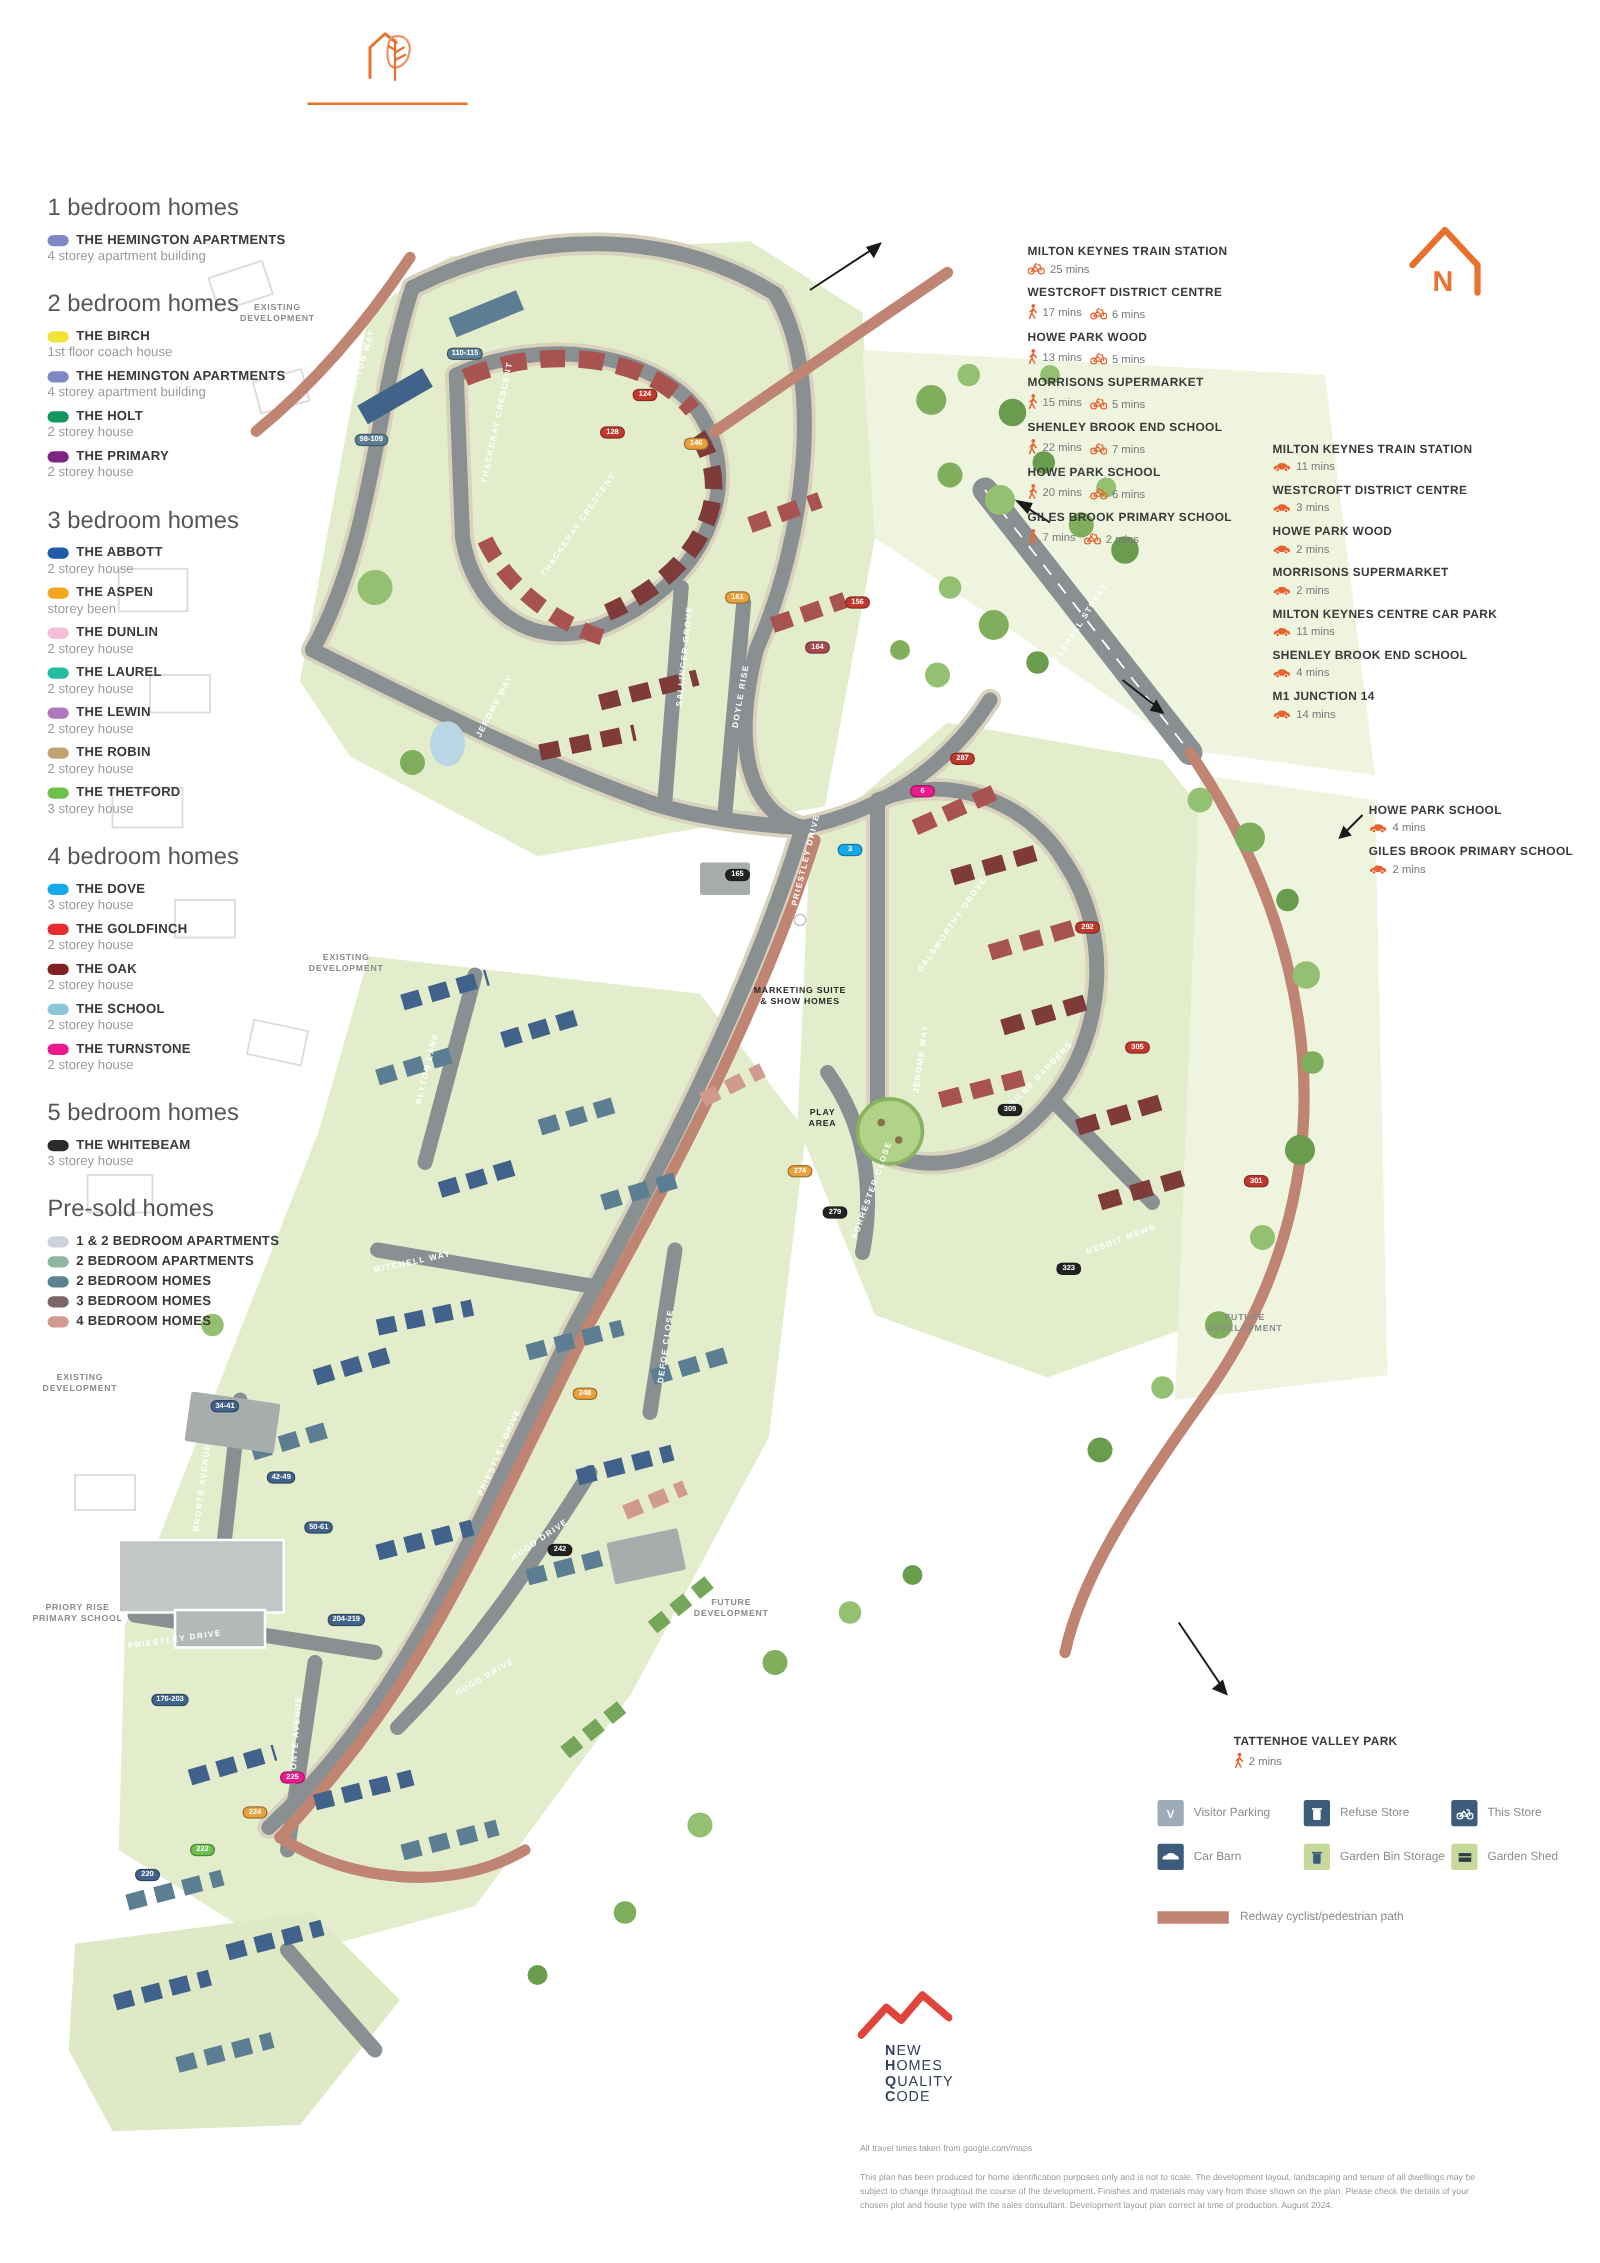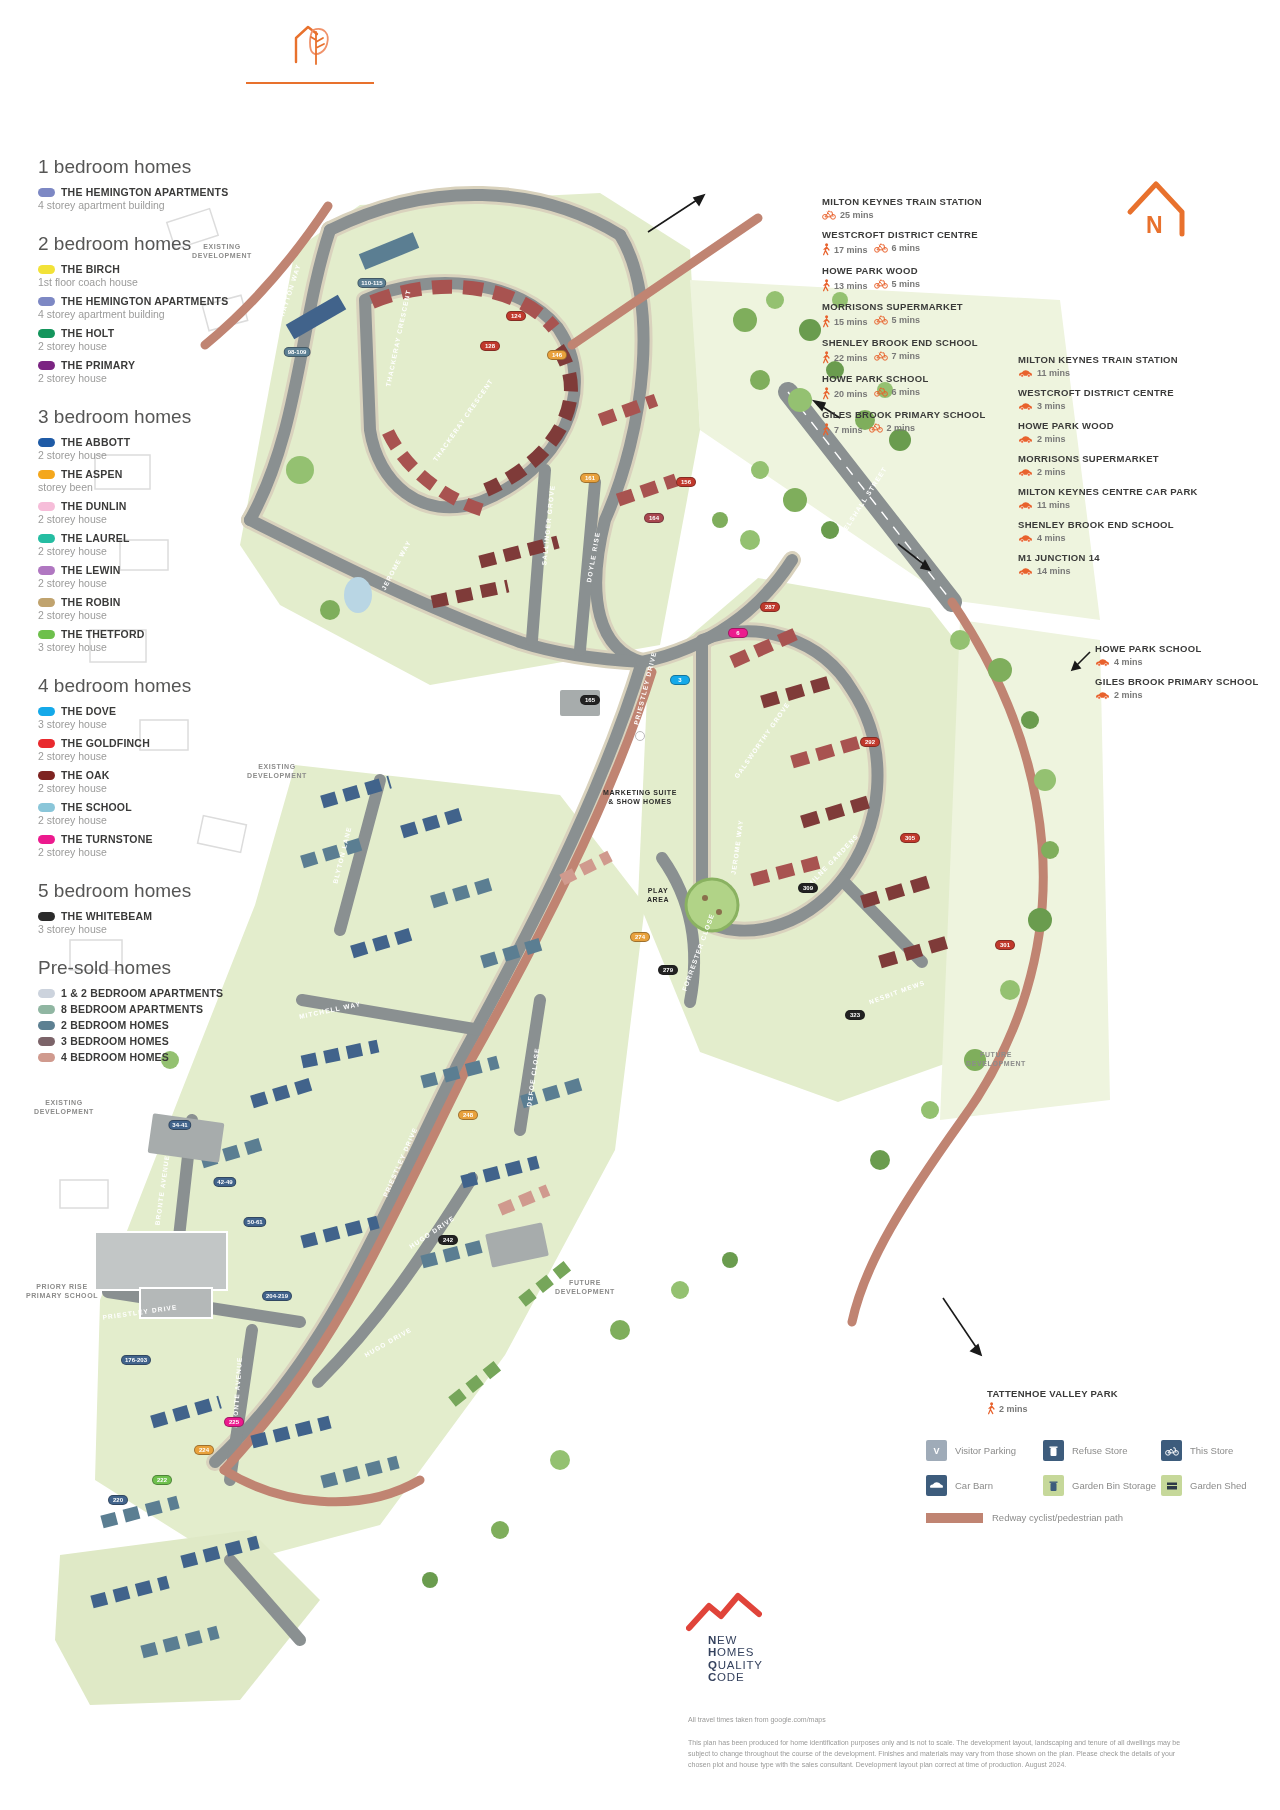--- a/index.html
+++ b/index.html
@@ -20,42 +20,42 @@
   .legend-item{margin-bottom:7px;}
   .legend-item.compact{margin-bottom:4px;}
   .li-row{display:flex;align-items:center;gap:6px;}
   .swatch{width:17px;height:9px;border-radius:5px;flex:0 0 auto;display:inline-block;}
   .li-name{font-size:10.5px;font-weight:bold;color:#3a3a39;letter-spacing:.2px;}
   .li-desc{font-size:10.5px;color:#9b9b9a;margin-top:1px;}
   
   .travel{position:absolute;z-index:6;width:200px;}
   .t-entry{margin-bottom:9px;}
   .t-name{font-size:9.5px;font-weight:bold;color:#3a3a39;letter-spacing:.3px;}
-  .t-times{display:flex;align-items:flex-start;gap:6px;margin-top:3px;font-weight:bold;}
+  .t-times{display:flex;align-items:flex-end;gap:6px;margin-top:3px;}
   .t-time{display:flex;align-items:center;gap:4px;font-size:9px;color:#787877;}
   .t-time svg{display:block;}
   
   .map-layer{position:absolute;left:0;top:0;width:1280px;height:1810px;z-index:1;}
   .map-overlay{position:absolute;left:0;top:0;width:1280px;height:1810px;z-index:2;pointer-events:none;}
   .street-label{position:absolute;font-size:6.5px;font-weight:bold;color:#ffffff;
     letter-spacing:1.2px;white-space:nowrap;transform-origin:center;}
   .area-label{position:absolute;font-size:7px;font-weight:bold;color:#8c8c8b;
     letter-spacing:.6px;text-align:center;white-space:pre-line;line-height:1.35;}
   .area-label.dark{color:#2b2b2a;}
   .plot-pill{position:absolute;min-width:12px;padding:1px 3px;border-radius:7px;
     font-size:6px;font-weight:bold;color:#fff;text-align:center;
     border:1px solid rgba(20,20,20,.35);transform:translate(-50%,-50%);}
   
   .amenities{position:absolute;left:926px;top:1440px;width:348px;z-index:6;}
   .amen-grid{display:grid;grid-template-columns:117px 118px 113px;row-gap:14px;}
   .amen-item{display:flex;align-items:center;gap:8px;}
   .amen-icon{width:21px;height:21px;border-radius:2px;display:flex;align-items:center;
     justify-content:center;flex:0 0 auto;font-size:9px;color:#fff;font-weight:bold;}
   .amen-label{font-size:9.5px;color:#8c8c8b;}
-  .redway-row{display:flex;align-items:center;gap:9px;margin-top:16px;}
+  .redway-row{display:flex;align-items:center;gap:9px;margin-top:32px;}
   .redway-swatch{width:57px;height:10px;background:#c08472;}
   
   .nhqc{position:absolute;left:686px;top:1590px;z-index:6;}
   .nhqc-text{margin-left:22px;margin-top:-2px;font-size:11.5px;color:#35425e;
     letter-spacing:.8px;line-height:1.08;}
   .nhqc-text b{font-weight:bold;}
   .footer-note{position:absolute;left:688px;top:1716px;font-size:7px;color:#9a9a99;z-index:6;}
   .footer-para{position:absolute;left:688px;top:1738px;width:508px;font-size:7px;
     line-height:1.55;color:#9a9a99;z-index:6;}
   
@@ -446,21 +446,21 @@
     <div class="sec-head">Pre-sold homes</div>
     <div class="legend-item compact">
       <div class="li-row">
         <span class="swatch" style="background: rgb(204, 211, 221);"></span>
         <span class="li-name">1 &amp; 2 BEDROOM APARTMENTS</span>
       </div>
     </div>
     <div class="legend-item compact">
       <div class="li-row">
         <span class="swatch" style="background: rgb(144, 182, 162);"></span>
-        <span class="li-name">8 BEDROOM APARTMENTS</span>
+        <span class="li-name">2 BEDROOM APARTMENTS</span>
       </div>
     </div>
     <div class="legend-item compact">
       <div class="li-row">
         <span class="swatch" style="background: rgb(93, 128, 146);"></span>
         <span class="li-name">2 BEDROOM HOMES</span>
       </div>
     </div>
     <div class="legend-item compact">
       <div class="li-row">

